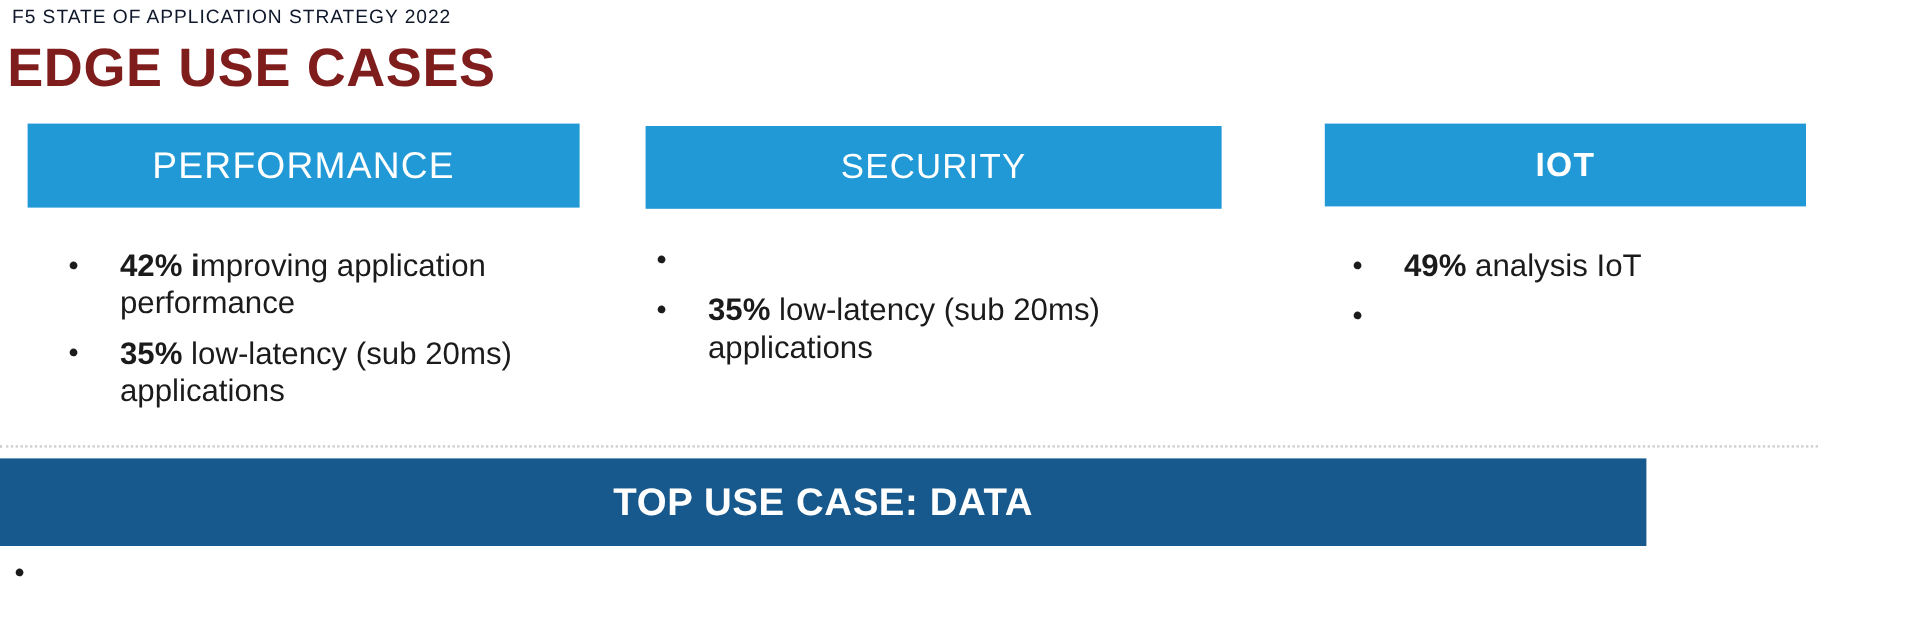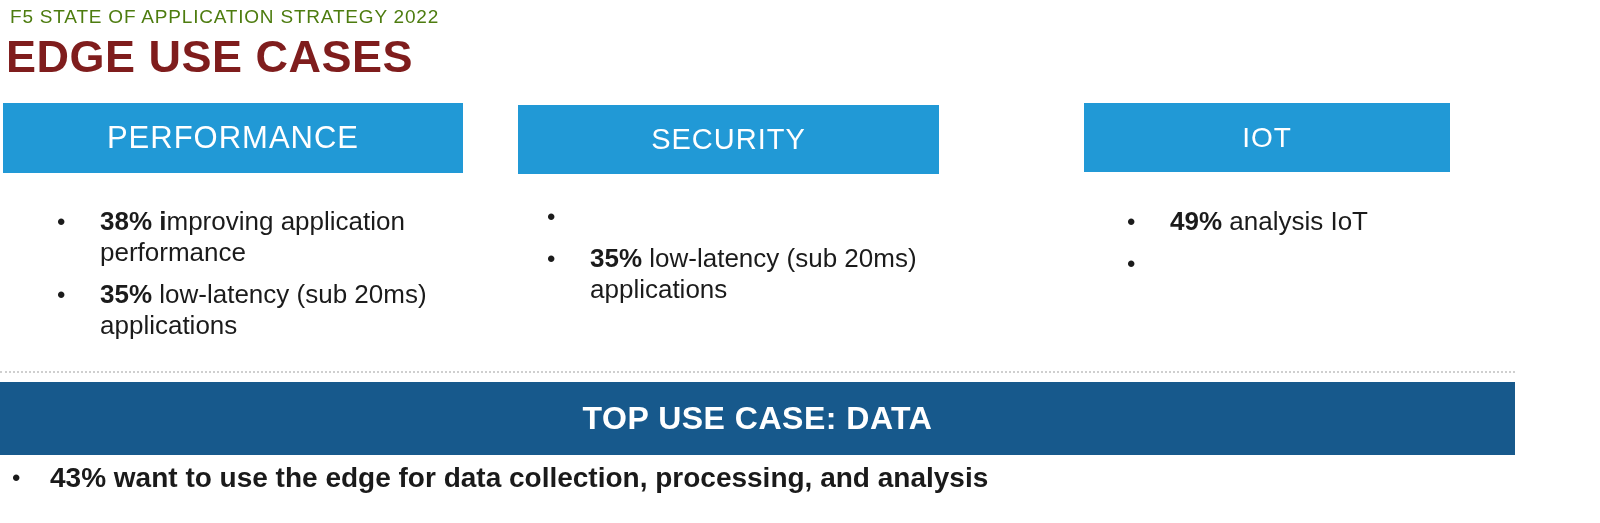--- a/index.html
+++ b/index.html
@@ -5,53 +5,54 @@
   html,body{margin:0;padding:0;background:#ffffff;}
   .page{
     position:relative;
     width:1600px;height:523px;
     background:#ffffff;
     font-family:"Liberation Sans", sans-serif;
     overflow:hidden;
   }
   .eyebrow{
     position:absolute;left:10px;top:6px;
-    font-size:19px;letter-spacing:0.8px;
-    color:#4d7c0f;
+    font-size:16px;letter-spacing:0.8px;
+    color:#0f172a;
   }
   .title{
     position:absolute;left:6px;top:32px;margin:0;
     font-size:45px;font-weight:bold;letter-spacing:0.5px;
     color:#7f1d1d;line-height:1.1;
   }
   .colbar{
     position:absolute;
     display:flex;align-items:center;justify-content:center;
     background:#2199d6;color:#ffffff;
     letter-spacing:1px;
+    margin-left:20px;
   }
   .bar-performance{left:3px;top:103px;width:460px;height:70px;font-size:31px;}
-  .bar-security{left:518px;top:105px;width:421px;height:69px;font-size:29px;}
-  .bar-iot{left:1084px;top:103px;width:366px;height:69px;font-size:28px;}
+  .bar-security{left:518px;top:105px;width:480px;height:69px;font-size:29px;}
+  .bar-iot{left:1084px;top:103px;width:401px;height:69px;font-size:28px;font-weight:bold;}
   .bullets{
     position:absolute;list-style:none;margin:0;padding:0;
     font-size:26px;line-height:31px;color:#1b1b1b;
   }
   .bullets-performance{left:57px;top:206px;width:390px;}
   .bullets-security{left:547px;top:201px;width:425px;}
   .bullets-iot{left:1127px;top:206px;width:380px;}
   .bullet{display:flex;margin-bottom:11px;}
   .bullet .dot{width:43px;flex-shrink:0;font-size:24px;}
   .bullet b{font-weight:700;}
   .dotted-line{
     position:absolute;left:0;top:371px;width:1515px;height:0;
     border-top:2px dotted #cfcfcf;
   }
   .banner{
-    position:absolute;left:0;top:382px;width:1515px;height:73px;
+    position:absolute;left:0;top:382px;width:1372px;height:73px;
     background:#17598c;color:#ffffff;
     display:flex;align-items:center;justify-content:center;
     font-size:32px;font-weight:bold;letter-spacing:0.5px;
   }
   .footer-bullet{
     position:absolute;left:12px;top:461px;width:1560px;
     display:flex;font-size:28px;line-height:33px;
     font-weight:bold;color:#1a1a1a;
   }
   .footer-bullet .dot{width:38px;flex-shrink:0;font-weight:normal;font-size:24px;}
@@ -70,21 +71,21 @@
   <div class="colbar bar-security">
     <span>SECURITY</span>
   </div>
   <div class="colbar bar-iot">
     <span>IOT</span>
   </div>
 
   <ul class="bullets bullets-performance">
     <li class="bullet">
       <span class="dot">•</span>
-      <span class="btext"><b>38% i</b><span>mproving application performance</span></span>
+      <span class="btext"><b>42% i</b><span>mproving application performance</span></span>
     </li>
     <li class="bullet">
       <span class="dot">•</span>
       <span class="btext"><b>35%</b><span> low-latency (sub 20ms) applications</span></span>
     </li>
   </ul>
 
   <ul class="bullets bullets-security">
     <li class="bullet">
       <span class="dot">•</span>
@@ -106,16 +107,15 @@
   </ul>
 
   <div class="dotted-line"></div>
 
   <div class="banner">
     <span>TOP USE CASE: DATA</span>
   </div>
 
   <div class="footer-bullet">
     <span class="dot">•</span>
-    <span>43% want to use the edge for data collection, processing, and analysis</span>
   </div>
 
 </div>
 
 </body></html>

